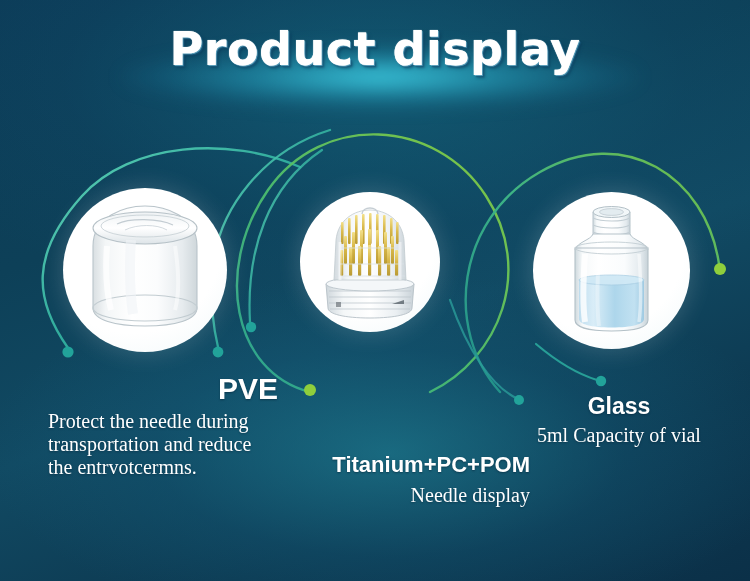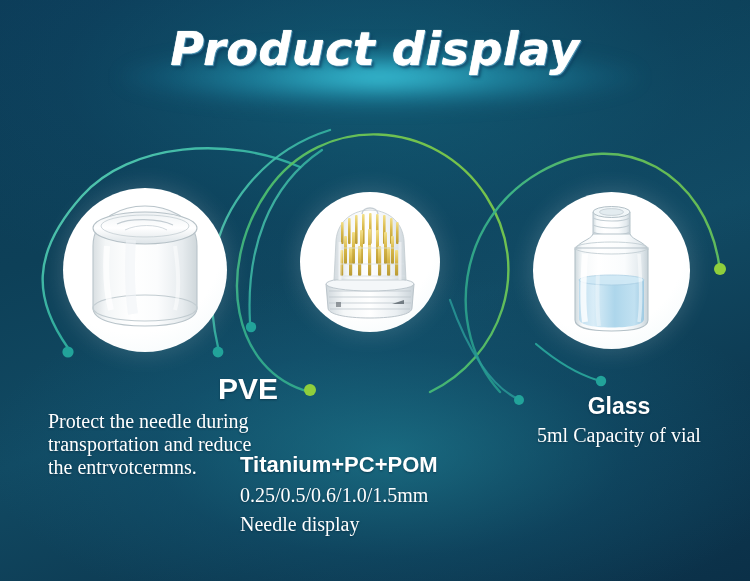--- a/index.html
+++ b/index.html
@@ -43,21 +43,20 @@
     font-size: 46px;
     font-weight: bold;
     letter-spacing: 0.5px;
     color: #ffffff;
     font-family: "DejaVu Sans", sans-serif;
     text-shadow:
       0 0 1px #ffffff,
       1px 1px 0 rgba(120,200,225,0.55),
       2px 2px 1px rgba(25,90,125,0.75),
       3px 3px 3px rgba(10,55,85,0.55);
-    font-style: italic;
   }
 
   
   .arcs {
     position: absolute;
     left: 0;
     top: 0;
     width: 750px;
     height: 581px;
     pointer-events: none;
@@ -91,21 +90,21 @@
     font-size: 20px;
     line-height: 23px;
     font-family: Liberation Serif, serif;
     text-shadow: 0 1px 2px rgba(5,35,55,0.5);
   }
 
   #caption-pve    { position: absolute; left: 48px;  top: 372px; width: 230px; }
   #caption-pve .caption-head { text-align: right; font-size: 30px; padding-left: 12px; }
   #caption-pve .caption-sub  { text-align: left; margin-top: 4px; }
 
-  #caption-needle { position: absolute; left: 240px; top: 452px; width: 290px; text-align: left; }
+  #caption-needle { position: absolute; left: 240px; top: 452px; width: 290px; text-align: right; }
   #caption-needle .caption-head { font-size: 22px; }
   #caption-needle .caption-sub  { margin-top: 6px; }
 
   #caption-glass  { position: absolute; left: 519px; top: 393px; width: 200px; text-align: center; }
   #caption-glass .caption-head { font-size: 23px; }
   #caption-glass .caption-sub  { margin-top: 4px; }
 </style>
 </head>
 <body>
 
@@ -303,21 +302,20 @@
     </svg>
   </div>
 
   <div id="caption-pve">
     <div class="caption-head">PVE</div>
     <div class="caption-sub">Protect the needle during transportation and reduce the entrvotcermns.</div>
   </div>
 
   <div id="caption-needle">
     <div class="caption-head">Titanium+PC+POM</div>
-    <div class="caption-sub">0.25/0.5/0.6/1.0/1.5mm</div>
     <div class="caption-sub">Needle display</div>
   </div>
 
   <div id="caption-glass">
     <div class="caption-head">Glass</div>
     <div class="caption-sub">5ml Capacity of vial</div>
   </div>
 
 </div>
 

